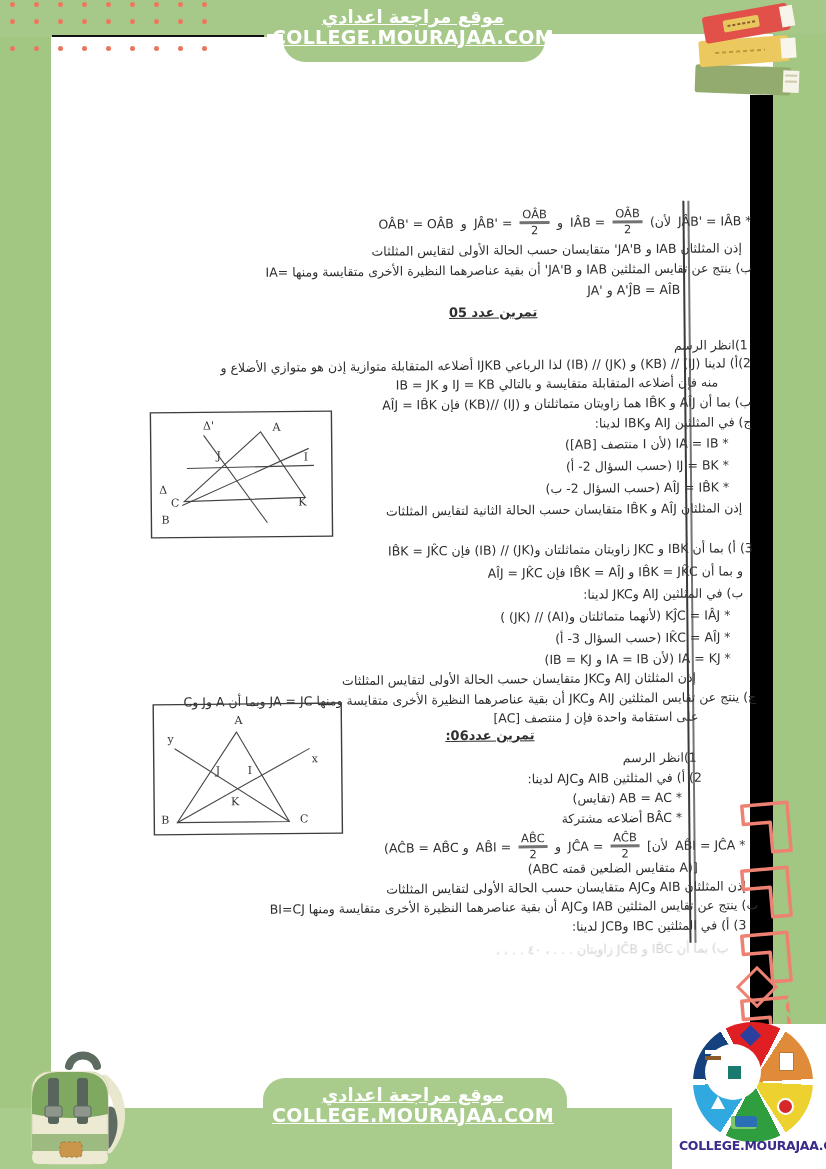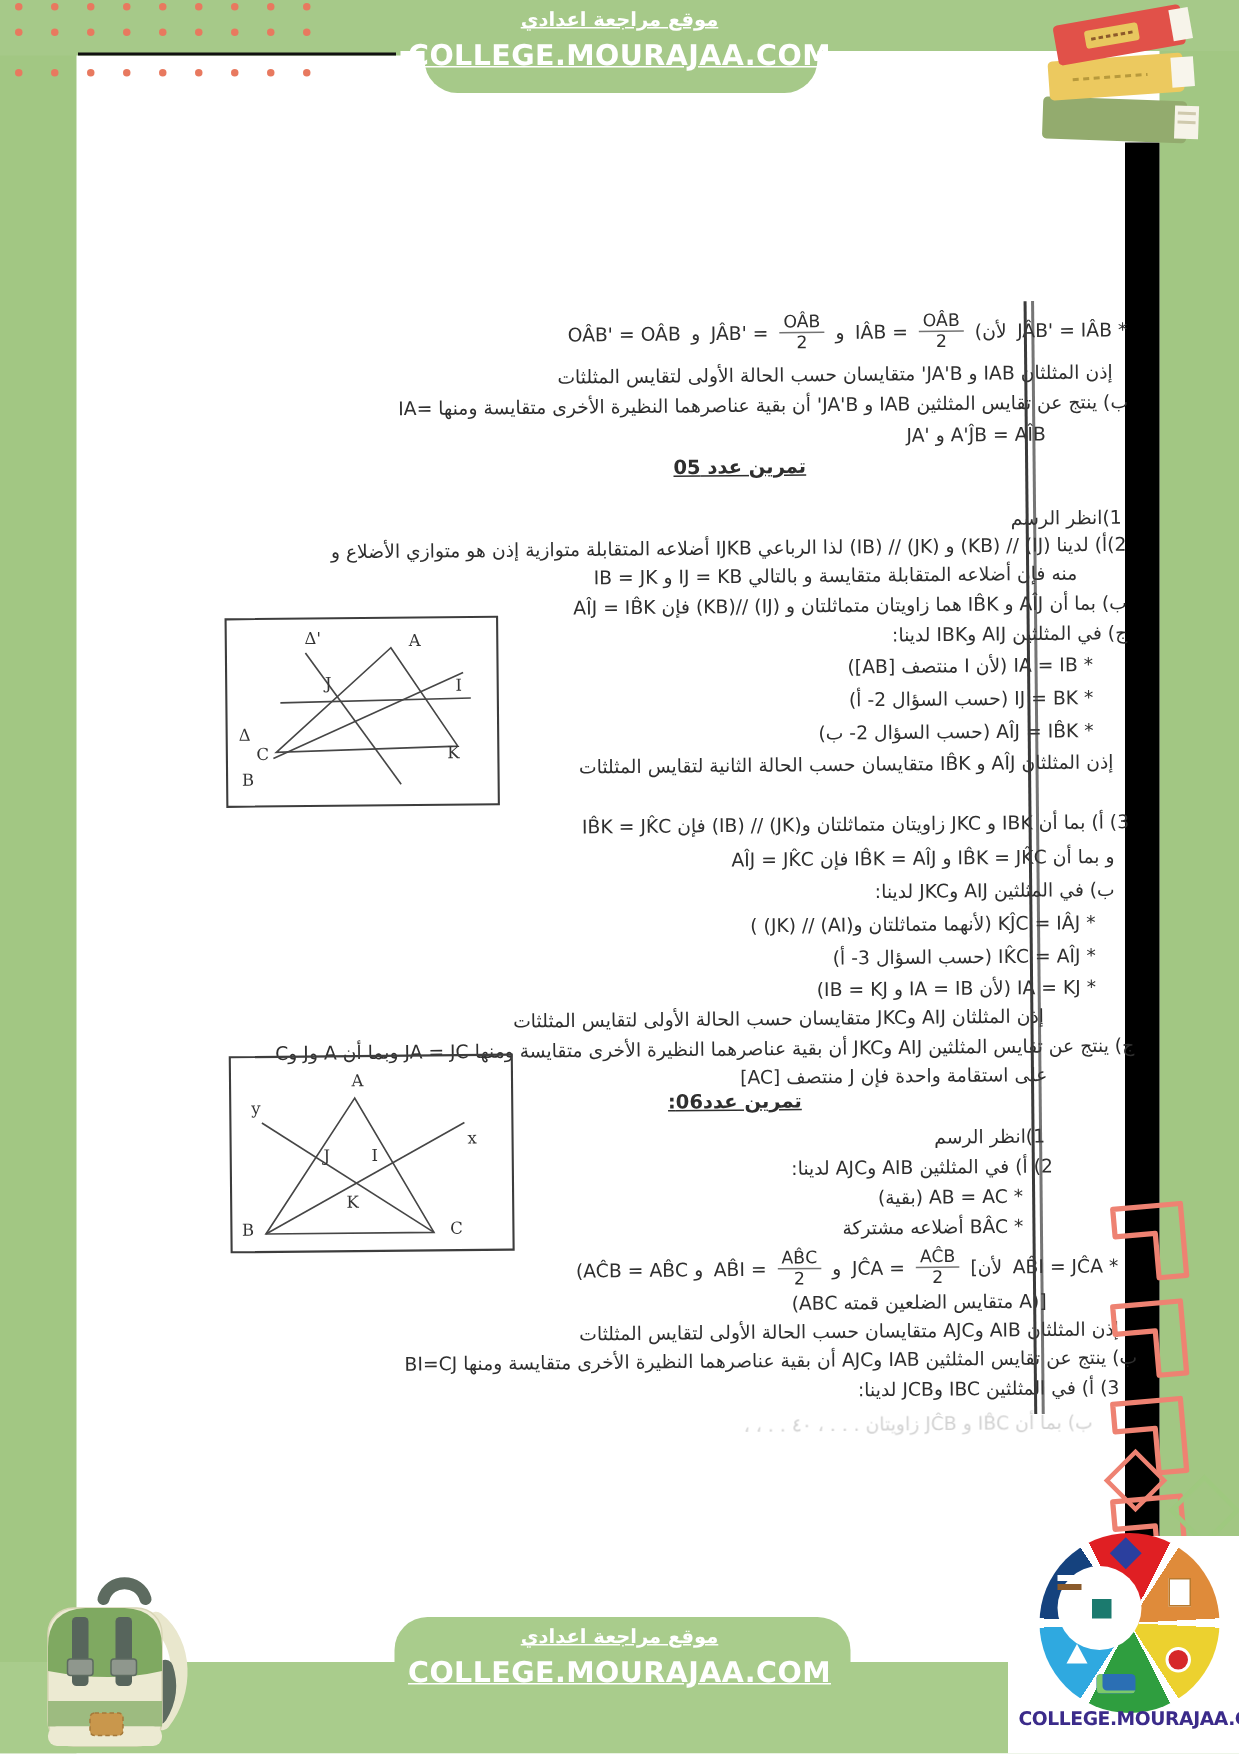--- a/index.html
+++ b/index.html
@@ -11,35 +11,35 @@
   .corner-underline{position:absolute;left:52px;top:35px;width:212px;height:2px;background:#111}
   .col-left{position:absolute;left:0;top:0;width:51px;height:1169px;background:#a2c783}
   .col-right{position:absolute;left:773px;top:0;width:53px;height:1040px;background:#a2c783}
   .black-strip{position:absolute;left:750px;top:95px;width:23px;height:935px;background:#000}
   .tab-top{position:absolute;left:283px;top:0;width:262px;height:62px;background:#a6c989;
            border-radius:0 0 22px 22px;z-index:4}
   .tab-bottom{position:absolute;left:263px;top:1078px;width:304px;height:40px;background:#a9cc8c;
            border-radius:22px 22px 0 0;z-index:4}
   .band-bottom{position:absolute;left:0;top:1108px;width:826px;height:61px;background:#a9cc8c;z-index:3}
   .banner-t1{position:absolute;width:826px;text-align:center;color:#fff;font-weight:bold;
-             font-size:13px;text-decoration:underline;z-index:5}
+             font-size:18px;text-decoration:underline;z-index:5}
   .banner-t2{position:absolute;width:826px;text-align:center;color:#fff;font-weight:bold;
              font-size:19px;letter-spacing:.3px;text-decoration:underline;z-index:5}
   .dot{position:absolute;width:5px;height:5px;border-radius:50%;background:#e8795f}
   #dots{position:absolute;left:0;top:0;width:420px;height:60px;z-index:6}
   
   #scan{position:absolute;left:150px;top:195px;width:605px;height:770px;
         transform:rotate(-0.55deg);color:#2f2f2f;z-index:1}
   .dline{position:absolute;white-space:nowrap;direction:rtl;unicode-bidi:plaintext;
          font-size:12.5px;line-height:1.25;text-align:right}
   .dline.heading{font-weight:bold;font-size:13px;text-decoration:underline}
   .dline.faint{opacity:.22;filter:blur(.4px)}
   .dline.formula{direction:ltr;display:flex;align-items:center;gap:7px;font-size:12.5px}
   .frac{display:inline-flex;flex-direction:column;align-items:center;font-size:11.5px;line-height:1.15}
-  .frac .n{border-bottom:1px solid #737373;padding:0 3px}
+  .frac .n{border-bottom:3px solid #737373;padding:0 3px}
   .margin-line{position:absolute;background:#3a3a3a;width:1.5px}
   .diagram{position:absolute}
   .diagram svg .frame{fill:none;stroke:#3d3d3d;stroke-width:1.4}
   .diagram svg .tri{fill:none;stroke:#464646;stroke-width:1.1}
   .diagram svg .dln{stroke:#464646;stroke-width:1.1}
   .diagram svg .dlbl{font-size:11px;fill:#333;font-family:"DejaVu Serif",serif;text-anchor:middle}
   
   #chevrons{position:absolute;left:733px;top:0;width:93px;height:1169px;z-index:7;pointer-events:none}
   .chev{position:absolute;left:0;overflow:visible}
   .diamond{position:absolute;transform:rotate(45deg);background:transparent;z-index:7}
@@ -132,21 +132,21 @@
         <span>IÂB =</span>
         <span class="frac">
           <span class="n">OÂB</span>
           <span>2</span>
         </span>
         <span>(لأن</span>
         <span>JÂB' = IÂB *</span>
       </div>
       <div class="dline" style="top: 48px; right: 10px;">إذن المثلثان IAB و JA'B' متقايسان حسب الحالة الأولى لتقايس المثلثات</div>
       <div class="dline" style="top: 68px; right: 0px;">ب) ينتج عن تقايس المثلثين IAB و JA'B' أن بقية عناصرهما النظيرة الأخرى متقايسة ومنها ‎IA=‎</div>
-      <div class="dline" style="top: 89px; right: 55px;">JA' و A'ĴB = AÎB</div>
+      <div class="dline" style="top: 89px; right: 72px;">JA' و A'ĴB = AÎB</div>
       <div class="dline heading" style="top: 110px; right: 215px;">تمرين عدد 05</div>
       <div class="dline" style="top: 145px; right: 5px;">1)انظر الرسم</div>
       <div class="dline" style="top: 163px; right: 2px;">2)أ) لدينا (IJ) // (KB) و (JK) // (IB) لذا الرباعي IJKB أضلاعه المتقابلة متوازية إذن هو متوازي الأضلاع و</div>
       <div class="dline" style="top: 182px; right: 35px;">منه فإن أضلاعه المتقابلة متقايسة و بالتالي IJ = KB و IB = JK</div>
       <div class="dline" style="top: 202px; right: 2px;">ب) بما أن AÎJ و IB̂K هما زاويتان متماثلتان و (IJ) //(KB)  فإن AÎJ = IB̂K</div>
       <div class="dline" style="top: 222px; right: 2px;">ج) في المثلثين AIJ وIBK لدينا:</div>
       <div class="dline" style="top: 243px; right: 25px;">‏* IA = IB (لأن I منتصف [AB])</div>
       <div class="dline" style="top: 265px; right: 25px;">‏* IJ = BK (حسب السؤال 2- أ)</div>
       <div class="dline" style="top: 287px; right: 25px;">‏* AÎJ = IB̂K (حسب السؤال 2- ب)</div>
       <div class="dline" style="top: 308px; right: 12px;">إذن المثلثان  AÎJ و IB̂K متقايسان حسب الحالة الثانية لتقايس المثلثات</div>
@@ -155,21 +155,21 @@
       <div class="dline" style="top: 393px; right: 12px;">ب) في المثلثين AIJ وJKC لدينا:</div>
       <div class="dline" style="top: 415px; right: 25px;">‏* KĴC = IÂJ (لأنهما متماثلتان و(AI) // (JK) )</div>
       <div class="dline" style="top: 437px; right: 25px;">‏* IK̂C = AÎJ (حسب السؤال 3- أ)</div>
       <div class="dline" style="top: 458px; right: 25px;">‏* IA = KJ (لأن IA = IB و IB = KJ)</div>
       <div class="dline" style="top: 477px; right: 60px;">إذن المثلثان AIJ وJKC متقايسان حسب الحالة الأولى لتقايس المثلثات</div>
       <div class="dline" style="top: 497px; right: 0px;">ج) ينتج عن تقايس المثلثين AIJ وJKC أن بقية عناصرهما النظيرة الأخرى متقايسة ومنها JA = JC وبما أن A وJ وC</div>
       <div class="dline" style="top: 516px; right: 58px;">على استقامة واحدة فإن J منتصف [AC]</div>
       <div class="dline heading" style="top: 533px; right: 222px;">تمرين عدد06:</div>
       <div class="dline" style="top: 557px; right: 60px;">1)انظر الرسم</div>
       <div class="dline" style="top: 577px; right: 55px;">2) أ) في المثلثين AIB وAJC لدينا:</div>
-      <div class="dline" style="top: 597px; right: 75px;">‏* AB = AC (بقية)</div>
+      <div class="dline" style="top: 597px; right: 75px;">‏* AB = AC (تقايس)</div>
       <div class="dline" style="top: 617px; right: 75px;">‏* BÂC  أضلاعه مشتركة</div>
       <div class="dline formula" style="top: 638px; right: 12px;">
         <span>(AĈB = AB̂C و</span>
         <span>AB̂I =</span>
         <span class="frac">
           <span class="n">AB̂C</span>
           <span>2</span>
         </span>
         <span>و</span>
         <span>JĈA =</span>

